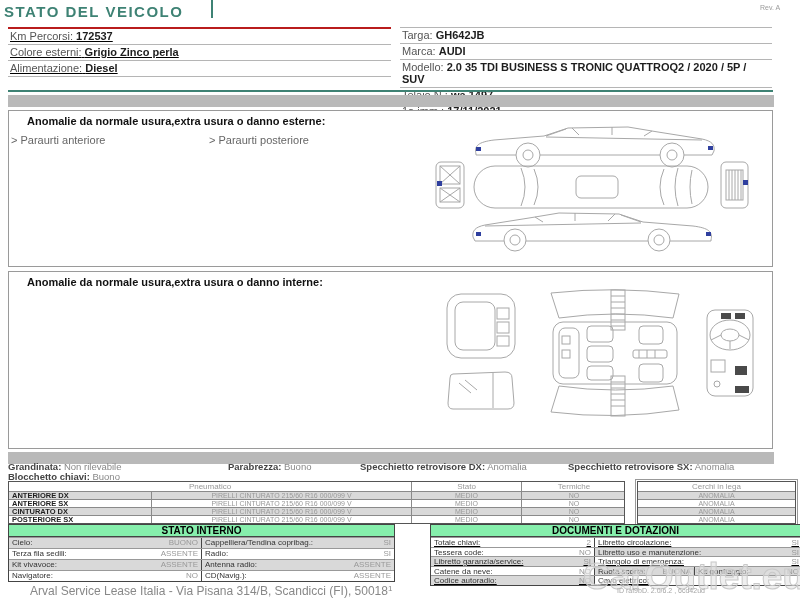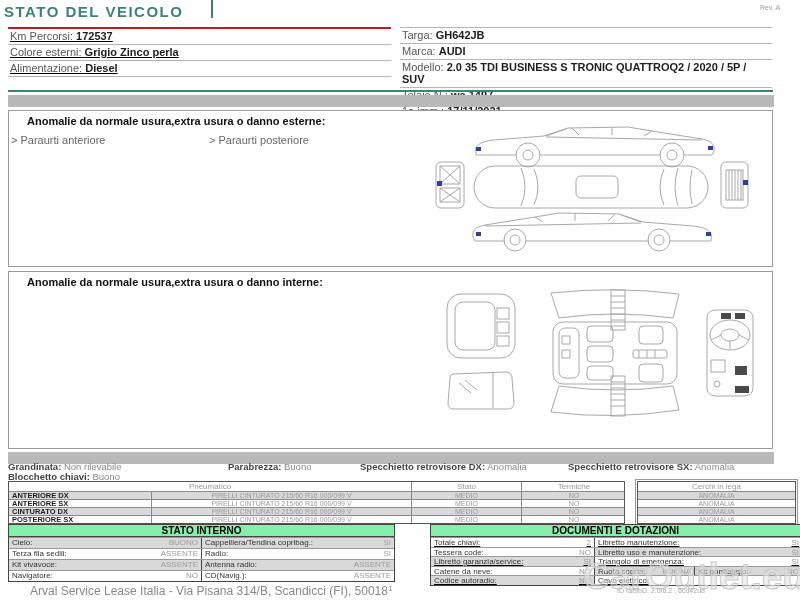--- a/index.html
+++ b/index.html
@@ -357,21 +357,21 @@
 </div>
 
 <div class="abs section sec-right">
   <div class="sec-header">DOCUMENTI E DOTAZIONI</div>
   <div class="sec-row">
     <div class="sec-cell">
       <span class="lbl">Totale chiavi:</span>
       <span class="val">2</span>
     </div>
     <div class="sec-cell">
-      <span class="lbl">Libretto manutenzione:</span>
+      <span class="lbl">Libretto circolazione:</span>
       <span class="val">SI</span>
     </div>
   </div>
   <div class="sec-row">
     <div class="sec-cell">
       <span class="lbl">Tessera code:</span>
       <span class="val">NO</span>
     </div>
     <div class="sec-cell cell-gray">
       <span class="lbl">Libretto uso e manutenzione:</span>

